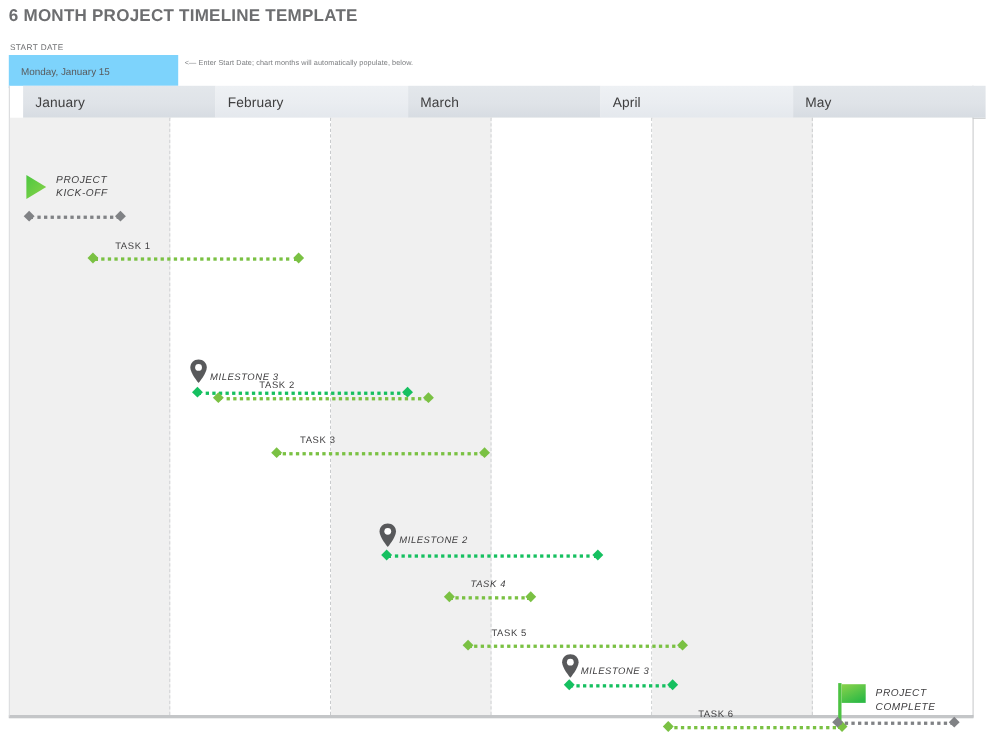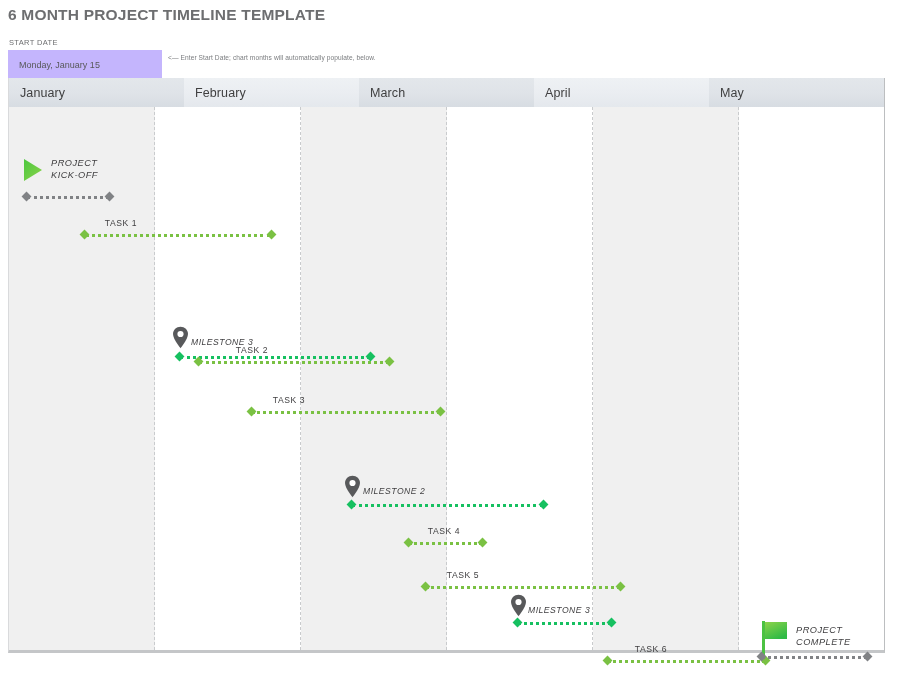--- a/index.html
+++ b/index.html
@@ -38,21 +38,21 @@
     color: #6d6e70;
     text-transform: uppercase;
   }
   .startdate-input {
     position: absolute;
     left: 8px;
     top: 50px;
     width: 154px;
     height: 30px;
     box-sizing: border-box;
-    background: #c4b5fd;
+    background: #7dd3fc;
     border: none;
     border-bottom: 1px solid #d4d6d8;
     font-family: "Liberation Sans", sans-serif;
     font-size: 9px;
     color: #58595b;
     padding-left: 11px;
     line-height: 17px;
   }
   .startdate-hint {
     position: absolute;
@@ -74,21 +74,21 @@
     box-sizing: border-box;
     border-left: 1px solid #d9dadc;
     border-right: 1px solid #bcbec0;
     border-bottom: 3px solid #c4c6c8;
     background: #ffffff;
   }
 
   
   .month-head {
     position: absolute;
-    left: 0;
+    left: 12px;
     top: 0;
     width: 100%;
     height: 29px;
     display: flex;
     border-bottom: 1px solid #c9cbcd;
     text-align: center;
   }
   .month-cell {
     flex: 1 1 0;
     box-sizing: border-box;
@@ -295,21 +295,21 @@
       </svg>
     </div>
     <span class="marker-text" style="left:354px; top:379px;">MILESTONE 2</span>
     <div class="bar ms" style="left:339px; width:199px; top:396px;">
       <span class="cap l"></span>
       <span class="line"></span>
       <span class="cap r"></span>
     </div>
 
     <div class="row" style="top:434px;">
-      <span class="bar-label right" style="left:451px;">TASK 4</span>
+      <span class="bar-label right" style="left:451px;font-style:italic;">TASK 4</span>
       <div class="bar" style="left:396px; width:81px;">
         <span class="cap l"></span>
         <span class="line"></span>
         <span class="cap r"></span>
       </div>
     </div>
 
     <div class="row" style="top:478px;">
       <span class="bar-label right" style="left:470px;">TASK 5</span>
       <div class="bar" style="left:413px; width:202px;">

